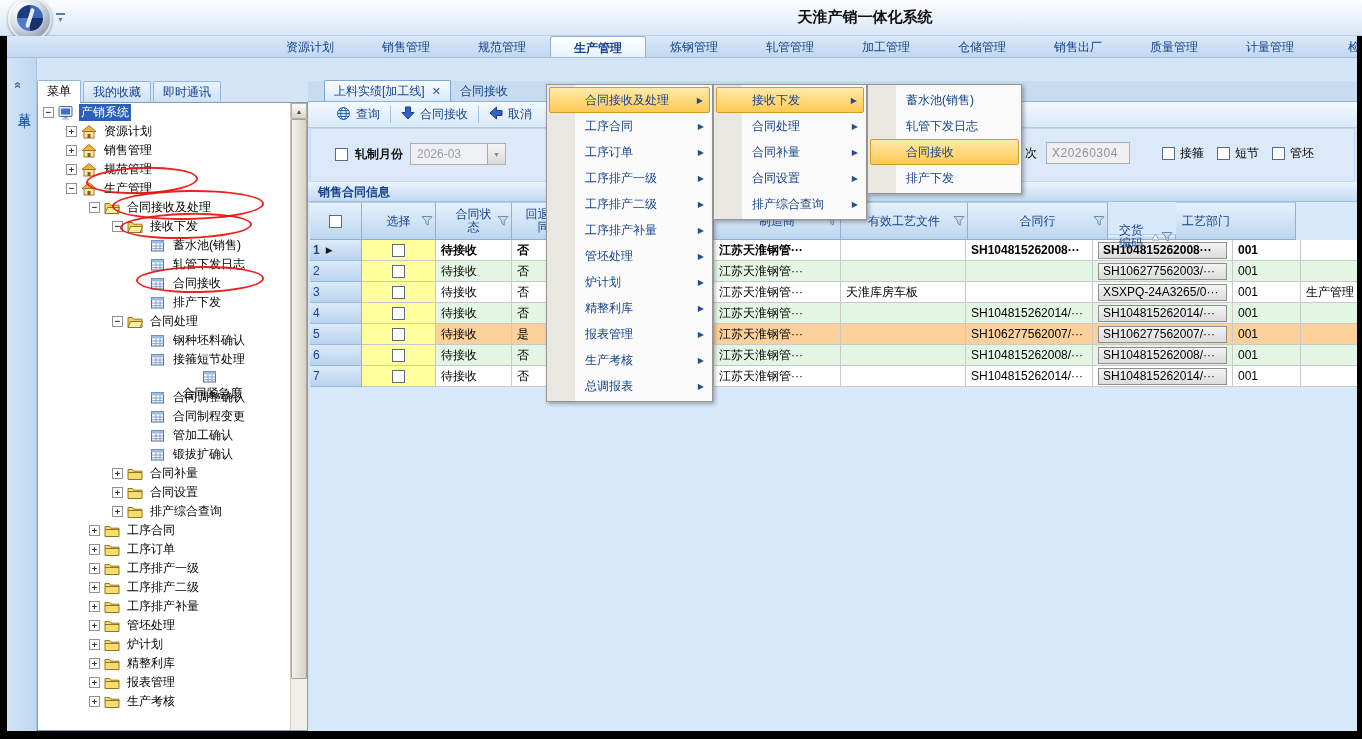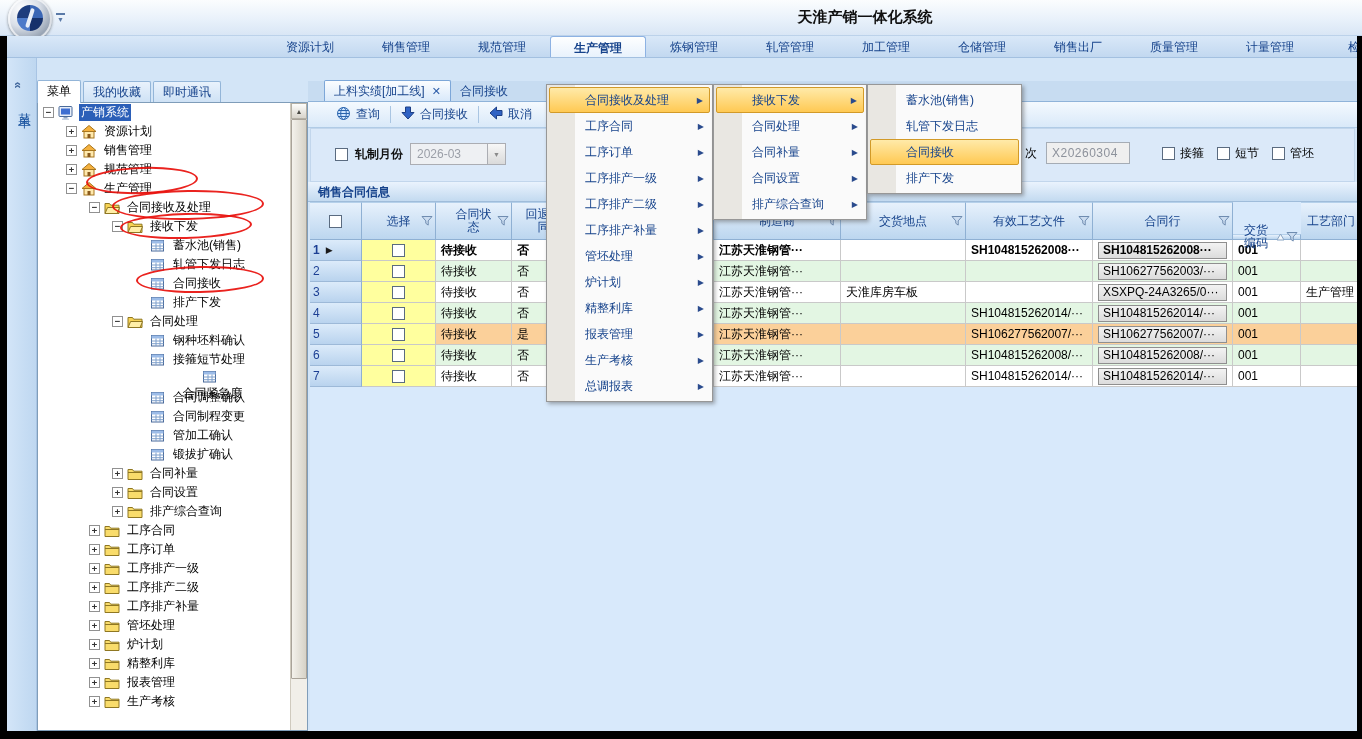--- a/index.html
+++ b/index.html
@@ -554,26 +554,20 @@
               <path d="M1 1h10L7.2 5.4v4.2L4.8 7.8V5.4z" fill="#cbdcf0" stroke="#6f8cb0"></path>
             </svg></span>
         </div>
         <div class="gh" style="width: 138px;"></div>
         <div class="gh" style="width: 127px;">
           <span class="ghl">制造商</span>
           <span class="funnel"><svg width="12" height="11" viewBox="0 0 12 11">
               <path d="M1 1h10L7.2 5.4v4.2L4.8 7.8V5.4z" fill="#cbdcf0" stroke="#6f8cb0"></path>
             </svg></span>
         </div>
-        <div class="gh" style="width: 125px;">
-          <span class="ghl">交货地点</span>
-          <span class="funnel"><svg width="12" height="11" viewBox="0 0 12 11">
-              <path d="M1 1h10L7.2 5.4v4.2L4.8 7.8V5.4z" fill="#cbdcf0" stroke="#6f8cb0"></path>
-            </svg></span>
-        </div>
         <div class="gh" style="width: 127px;">
           <span class="ghl">有效工艺文件</span>
           <span class="funnel"><svg width="12" height="11" viewBox="0 0 12 11">
               <path d="M1 1h10L7.2 5.4v4.2L4.8 7.8V5.4z" fill="#cbdcf0" stroke="#6f8cb0"></path>
             </svg></span>
         </div>
         <div class="gh" style="width: 140px;">
           <span class="ghl">合同行</span>
           <span class="funnel"><svg width="12" height="11" viewBox="0 0 12 11">
               <path d="M1 1h10L7.2 5.4v4.2L4.8 7.8V5.4z" fill="#cbdcf0" stroke="#6f8cb0"></path>

